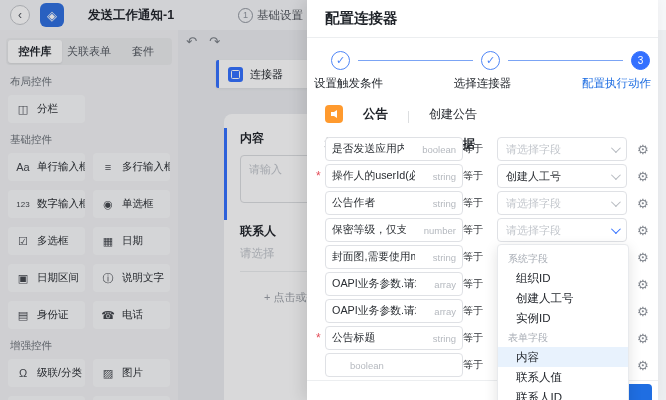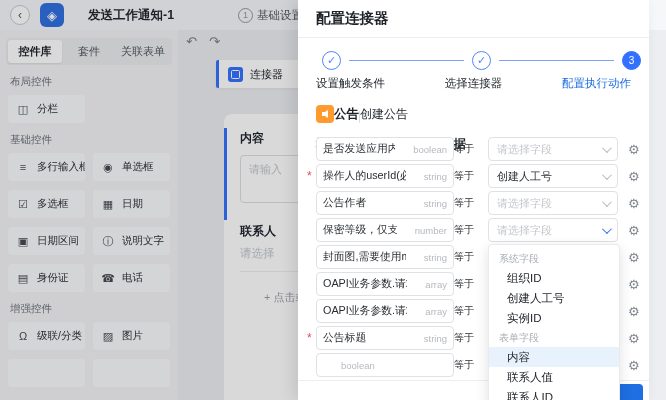--- a/index.html
+++ b/index.html
@@ -36,30 +36,30 @@
   .clb{font-size:11px;color:#1f2329}
   .fcard{position:absolute;left:46px;top:84px;width:300px;bottom:0;background:#fff;border-radius:8px 8px 0 0;padding:16px 0 0 16px;box-sizing:border-box}
   .fbar{position:absolute;left:0;top:14px;width:3px;height:92px;background:#3370ff}
   .flab{font-size:12px;font-weight:bold;color:#1f2329}
   .ftxt{margin-top:8px;width:230px;height:48px;border:1px solid #dcdee0;border-radius:4px;font-size:11px;color:#c2c6cc;padding:6px 8px;box-sizing:border-box}
   .fsel{margin-top:6px;font-size:11.5px;color:#c2c6cc}
   .fdiv{margin-top:10px;width:240px;border-top:1px solid #ebedef}
   .fhint{margin-top:18px;font-size:11px;color:#9a9fa6;padding-left:24px;white-space:nowrap}
   .sec2{margin-top:20px}
   
-  .panel{position:absolute;top:0;right:17px;width:351px;height:400px;background:#fff;z-index:60;box-shadow:-5px 0 14px rgba(0,0,0,.10);overflow:hidden}
+  .panel{position:absolute;top:0;right:8px;width:351px;height:400px;background:#fff;z-index:60;box-shadow:-5px 0 14px rgba(0,0,0,.10);overflow:hidden}
   .ptitle{font-size:14.5px;font-weight:bold;color:#1f2329;padding:9px 18px}
   .pdiv{border-top:1px solid #eceef0}
   .steps-ic{display:flex;align-items:center;padding:13px 8px 0 24px}
   .scir{width:17px;height:17px;border-radius:50%;border:1.5px solid #4f86f7;color:#4f86f7;font-size:11px;display:flex;align-items:center;justify-content:center;flex-shrink:0;background:#fff}
   .scir.fill{background:#3370ff;border-color:#3370ff;color:#fff;font-size:10px}
   .sline{flex:1;height:1.5px;background:#7ba4f5;margin:0 8px}
-  .steps-lb{display:flex;justify-content:space-between;padding:6px 18px 0;font-size:11.5px;color:#1f2329}
+  .steps-lb{display:flex;justify-content:space-between;padding:6px 7px 0;font-size:11.5px;color:#1f2329}
   .steps-lb .cur{color:#1f6ee2}
-  .approw{display:flex;align-items:flex-end;gap:0;padding:14px 18px 0}
+  .approw{display:flex;align-items:flex-end;gap:20px;padding:14px 18px 0}
   .aic{width:18px;height:18px;border-radius:4px;background:#ff9a2e;display:flex;align-items:center;justify-content:center;flex-shrink:0}
   .aic .horn{width:0;height:0;border-top:4px solid transparent;border-bottom:4px solid transparent;border-right:6px solid #fff;position:relative}
   .aic .horn::after{content:"";position:absolute;left:0;top:-2px;width:3px;height:4px;background:#fff}
   .aname{font-size:12.5px;font-weight:bold;color:#1f2329}
   .avd{width:1px;height:12px;background:#dcdee0}
   .aact{font-size:12px;color:#1f2329}
   .psec{font-size:12.5px;font-weight:bold;color:#1f2329;padding:13px 18px 0}
   .rows{position:absolute;left:18px;right:6px;top:137px}
   .prow{position:relative;display:flex;align-items:center;height:24px;margin-bottom:3px}
   .prow.req::before{content:"*";color:#e34d59;position:absolute;left:-9px;top:5px;font-size:12px}
@@ -104,37 +104,45 @@
         <div class="hstep cur">
           <span class="hnum">2</span>
           <span>表单</span>
         </div>
       </div>
     </div>
 
     <div class="sidebar">
       <div class="stabs">
         <div class="stab active">控件库</div>
+        <div class="stab">关联表单</div>
         <div class="stab">套件</div>
-        <div class="stab">关联表单</div>
       </div>
 
       <div class="ssec">布局控件</div>
       <div class="sgrid">
         <div class="sitem">
             <span class="sic">◫</span>
             <span class="slb">分栏</span>
           </div>
       </div>
 
       <div class="ssec">基础控件</div>
       <div class="sgrid">
         <div class="sitem">
+            <span class="sic">Aa</span>
+            <span class="slb">单行输入框</span>
+          </div>
+        <div class="sitem">
             <span class="sic">≡</span>
             <span class="slb">多行输入框</span>
+          </div>
+        <div class="sitem">
+            <span class="sic" style="font-size:8px">123</span>
+            <span class="slb">数字输入框</span>
           </div>
         <div class="sitem">
             <span class="sic">◉</span>
             <span class="slb">单选框</span>
           </div>
         <div class="sitem">
             <span class="sic">☑</span>
             <span class="slb">多选框</span>
           </div>
         <div class="sitem">

